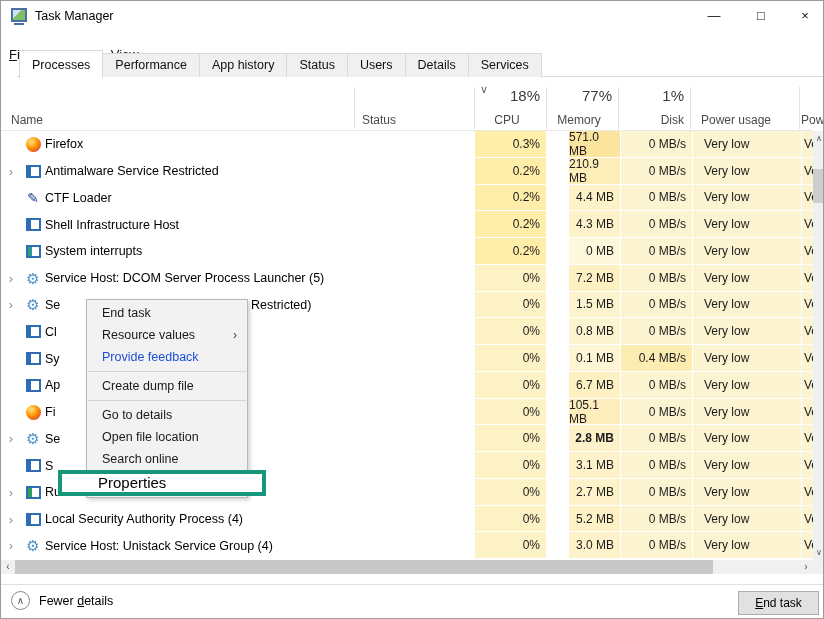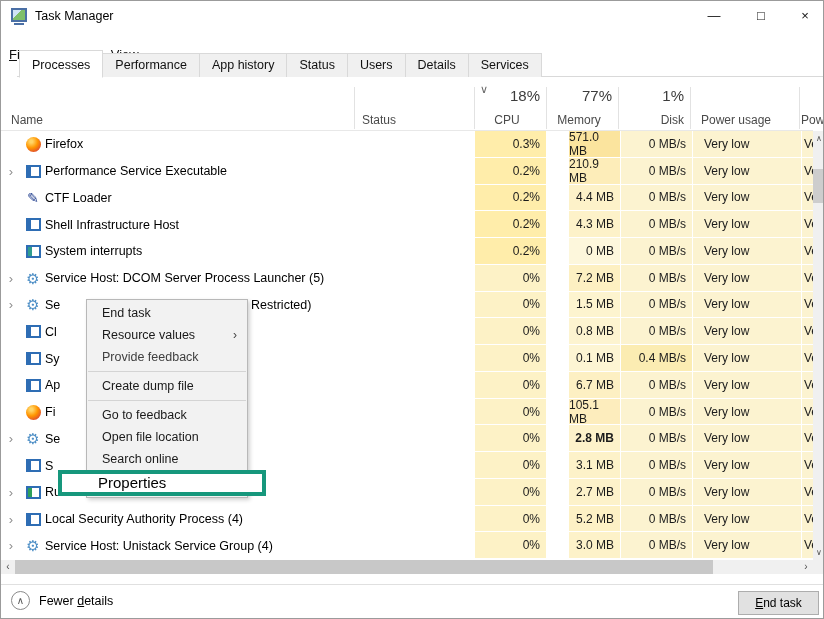--- a/index.html
+++ b/index.html
@@ -78,21 +78,21 @@
   #fewer-details { position:absolute; left:10px; top:590px; display:flex; align-items:center; }
   #fewer-circle { width:19px; height:19px; border-radius:50%; border:1px solid #8a8a8a; color:#555;
     font-size:10px; display:flex; align-items:center; justify-content:center; }
   #fewer-label { margin-left:9px; font-size:12.5px; color:#000; }
   #end-task-btn { position:absolute; left:737px; top:590px; width:81px; height:24px; background:#e1e1e1;
     border:1px solid #adadad; font-size:12px; color:#000; text-align:center; line-height:22px; }
   
   #context-menu { position:absolute; left:85px; top:298px; width:162px; height:199px; background:#f2f2f2;
     border:1px solid #b8b8b8; box-shadow:2px 2px 4px rgba(0,0,0,0.18); z-index:5; padding-top:2px; }
   .cm-item { height:22px; line-height:22px; padding-left:15px; font-size:12.5px; color:#1a1a1a; position:relative; }
-  .cm-item.disabled { color:#404040; }
+  .cm-item.disabled { color:#1d4ed8; }
   .cm-sub-arrow { position:absolute; right:10px; top:0; font-size:12px; color:#444; }
   .cm-sep { height:1px; background:#d4d4d4; margin:3px 1px; }
   
   #annotation-box { position:absolute; left:57px; top:469px; width:208px; height:26px;
     border:4px solid #16977c; background:#fff; z-index:10; }
   #annotation-label { padding-left:36px; font-size:15px; line-height:18px; color:#000; white-space:nowrap; }
   u { text-decoration:underline; }
 </style>
 </head>
 <body>
@@ -162,21 +162,21 @@
         <div class="cell heat c-disk" style="background: rgb(252, 243, 208);">0 MB/s</div>
         <div class="cell heat c-power">Very low</div>
         <div class="cell heat c-trend">Ve</div>
       </div>
       <div class="row">
         <div class="cell c-name">
           <span class="expander">›</span>
           <span class="proc-icon-box">
             <span class="icon-window"></span>
           </span>
-          <span class="proc-name">Performance Service Executable</span>
+          <span class="proc-name">Antimalware Service Restricted</span>
         </div>
         <div class="cell c-status"></div>
         <div class="cell heat c-cpu" style="background: rgb(255, 237, 170);">0.2%</div>
         <div class="cell heat c-mem" style="background: rgb(253, 237, 185);">210.9 MB</div>
         <div class="cell heat c-disk" style="background: rgb(252, 243, 208);">0 MB/s</div>
         <div class="cell heat c-power">Very low</div>
         <div class="cell heat c-trend">Ve</div>
       </div>
       <div class="row">
         <div class="cell c-name">
@@ -411,21 +411,21 @@
   </div>
   <div id="end-task-btn"><u>E</u>nd task</div>
 
   <div id="context-menu">
       <div class="cm-item">End task</div>
       <div class="cm-item">Resource values<span class="cm-sub-arrow">›</span></div>
       <div class="cm-item disabled">Provide feedback</div>
       <div class="cm-sep"></div>
       <div class="cm-item">Create dump file</div>
       <div class="cm-sep"></div>
-      <div class="cm-item">Go to feedback</div>
+      <div class="cm-item">Go to details</div>
       <div class="cm-item">Open file location</div>
       <div class="cm-item">Search online</div>
     </div>
 
   <div id="annotation-box" style="border-color: rgb(22, 151, 124);">
     <div id="annotation-label">Properties</div>
   </div>
 
 </div>
 

